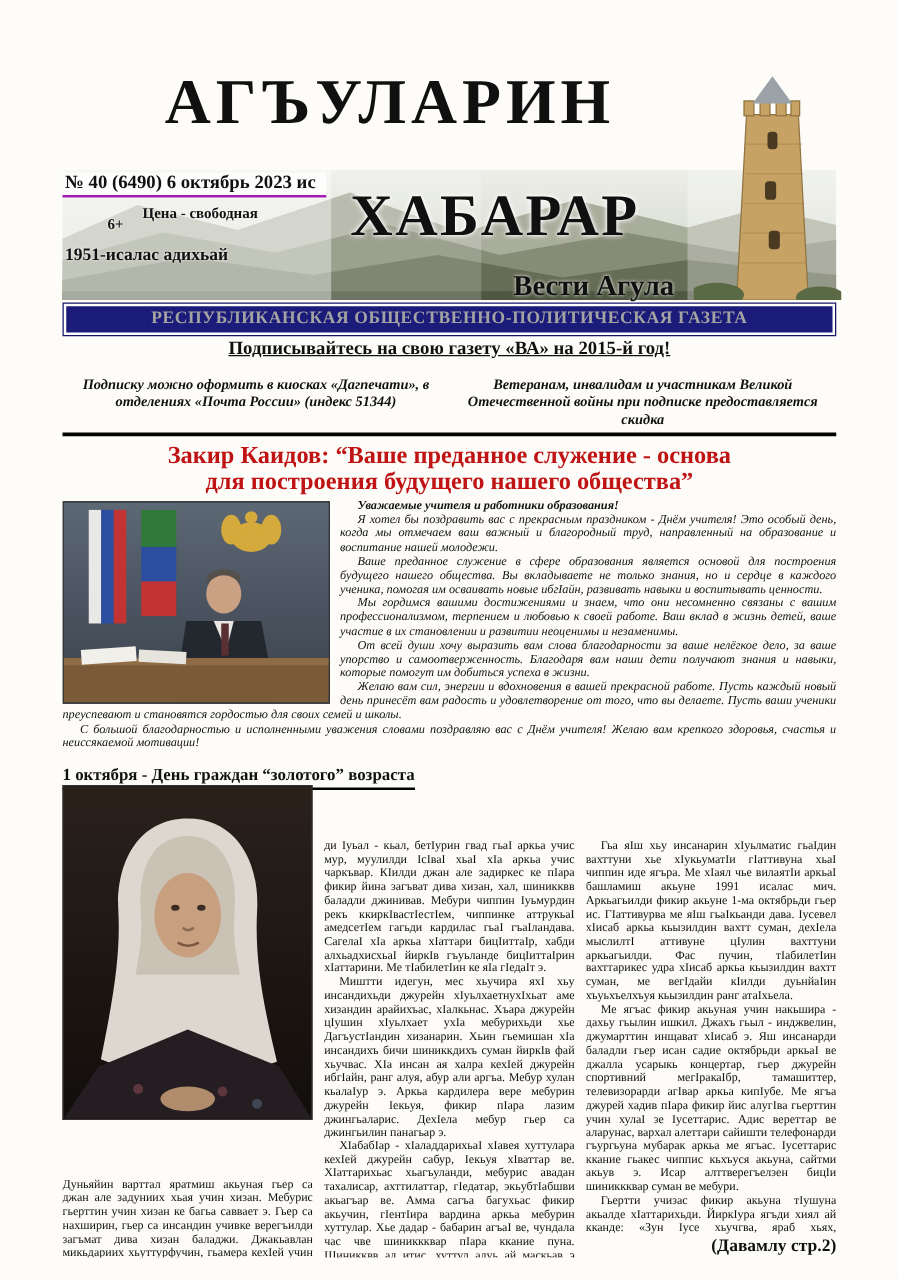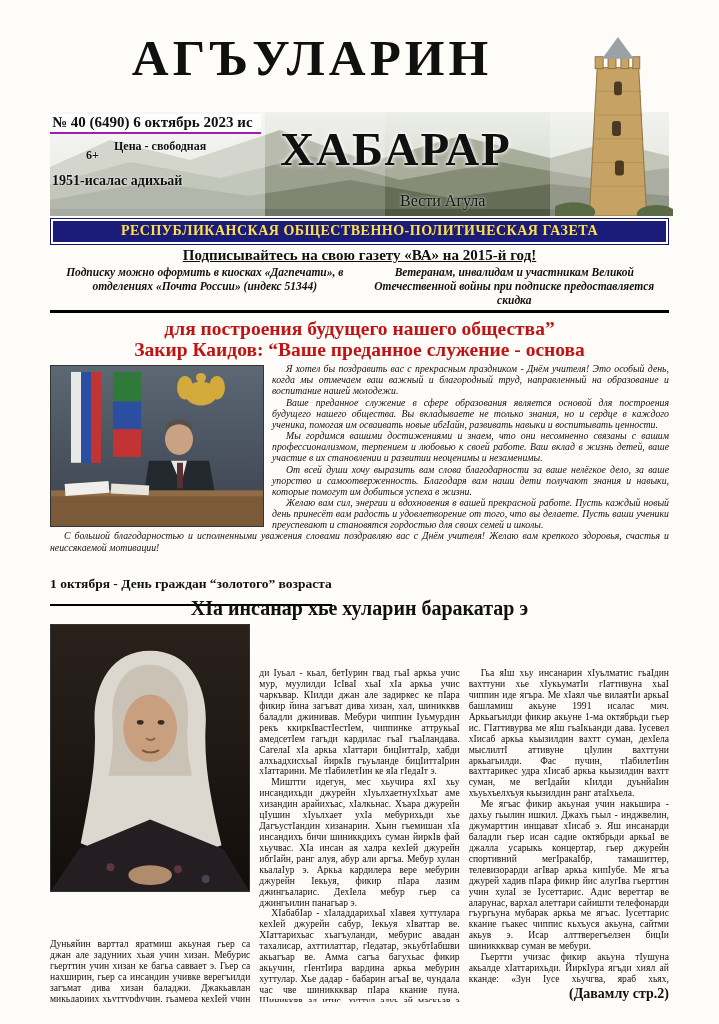--- a/index.html
+++ b/index.html
@@ -1,64 +1,64 @@
 <!DOCTYPE html>
 <html><head>
 <meta charset="utf-8">
 <style>
   * { margin:0; padding:0; box-sizing:border-box; }
   html,body { width:719px; height:1024px; }
   body { background:#ffffff; font-family:"Liberation Serif","DejaVu Serif",serif; color:#101010; }
   .sheet { position:relative; width:719px; height:1024px; background:#fdfcf8; overflow:hidden; }
-  .content { position:absolute; left:50px; top:32px; width:619px; }
+  .content { position:absolute; left:50px; top:56px; width:619px; }
 
   
   .masthead { position:relative; height:186px; }
   .m-title-top { position:absolute; left:36px; top:0; width:452px; text-align:center;
                  font-size:51px; font-weight:bold; letter-spacing:4px; line-height:1.05; white-space:nowrap; }
   .m-photo { position:absolute; left:0; right:0; top:80px; height:104px; z-index:1; }
   .m-photo svg { width:100%; height:100%; display:block; }
   .m-tower { position:absolute; right:-4px; top:2px; width:118px; height:182px; z-index:2; }
   .m-tower svg { width:100%; height:100%; display:block; }
   .m-issue { position:absolute; left:0; top:82px; z-index:3; font-size:15px; font-weight:bold;
              border-bottom:2px solid #a21caf; background:rgba(255,255,255,.8); padding:0 8px 1px 2px; }
   .m-badge { position:absolute; left:36px; top:116px; z-index:3; font-size:12px; font-weight:bold; text-shadow:0 0 2px #fff; }
   .m-price { position:absolute; left:64px; top:107px; z-index:3; font-size:12px; font-weight:bold; text-shadow:0 0 2px #fff; }
   .m-since { position:absolute; left:2px; top:141px; z-index:3; font-size:14px; font-weight:bold; text-shadow:0 0 2px #fff; }
   .m-title-main { position:absolute; left:192px; top:94px; width:308px; z-index:3; text-align:center;
                   font-size:47px; font-weight:bold; line-height:1; letter-spacing:2px;
                   text-shadow:0 0 3px #fff, 0 0 5px #fff; }
-  .m-subtitle { position:absolute; left:350px; top:160px; width:150px; z-index:3; 
-                font-size:16px; font-weight:normal; text-shadow:0 0 3px #fff; }
+  .m-subtitle { position:absolute; left:350px; top:160px; width:150px; z-index:3; text-align:center;
+                font-size:23px; font-weight:bold; text-shadow:0 0 3px #fff; }
 
   
   .banner { border:1px solid #14146a; background:#fff; padding:2px; }
-  .banner-inner { background:#1b1b7a; color:#fde047; text-align:center; font-weight:bold;
+  .banner-inner { background:#1b1b7a; color:#a3a3a3; text-align:center; font-weight:bold;
                   font-size:14px; letter-spacing:.5px; padding:2px 16px 3px; }
 
   
   .subscribe { border-bottom:3px solid #000; padding:2px 0 3px; }
   .sub-title { text-align:center; font-weight:bold; font-size:15px; text-decoration:underline; }
-  .sub-cols { display:flex; margin-top:1px; }
+  .sub-cols { display:flex; margin-top:13px; }
   .sub-col { flex:1; font-weight:bold; font-style:italic; font-size:11.5px; text-align:center;
              line-height:1.22; padding:0 10px; }
 
   
   .a1-headline { color:#c01414; font-weight:bold; font-size:19.5px; line-height:1.08;
                  text-align:center; margin:5px 0 3px; }
   .a1-headline span { display:block; }
   .a1-body { font-style:italic; font-size:9.8px; line-height:1.14; text-align:justify;
              height:210px; overflow:hidden; }
   .a1-photo { float:left; width:214px; height:162px; border:1px solid #333; margin:2px 8px 3px 0;
               background:#39414c; }
   .a1-photo svg { width:100%; height:100%; display:block; }
   .a1-body p { text-indent:14px; }
   .a1-greeting { font-weight:bold; }
   .a1-golden { clear:both; font-weight:bold; font-size:13.5px; margin-top:3px; }
-  .a1-golden span { border-bottom:2px solid #000; padding-bottom:13px; }
+  .a1-golden span { border-bottom:2px solid #000; padding-bottom:3px; }
 
   
   .a2-headline { font-weight:bold; font-size:20px; text-align:center; margin:5px 0 4px; }
   .a2-cols { display:flex; gap:9px; font-size:9.6px; line-height:1.14; text-align:justify; height:378px; }
   .a2-col { flex:1; display:flex; flex-direction:column; min-width:0; }
   .a2-photo { width:100%; height:268px; border:1px solid #333; margin-bottom:3px; background:#1d1713; flex:none; }
   .a2-photo svg { width:100%; height:100%; display:block; }
   .a2-text { flex:1; overflow:hidden;margin-top:44px; }
   .a2-text p { text-indent:12px; }
   .a2-text p.noindent { text-indent:0; }
@@ -133,22 +133,22 @@
 
     <div class="subscribe">
       <div class="sub-title">Подписывайтесь на свою газету «ВА» на 2015-й год!</div>
       <div class="sub-cols">
         <div class="sub-col">Подписку можно оформить в киосках «Дагпечати», в отделениях «Почта России» (индекс 51344)</div>
         <div class="sub-col">Ветеранам, инвалидам и участникам Великой Отечественной войны при подписке предоставляется скидка</div>
       </div>
     </div>
 
     <div class="a1-headline">
+      <span>Закир Каидов: “Ваше преданное служение - основа</span>
       <span>для построения будущего нашего общества”</span>
-      <span>Закир Каидов: “Ваше преданное служение - основа</span>
     </div>
 
     <div class="a1-body">
       <div class="a1-photo">
         <svg viewBox="0 0 212 162" preserveAspectRatio="none">
           <defs>
             <linearGradient id="wall" x1="0" y1="0" x2="0" y2="1">
               <stop offset="0" stop-color="#5d6875"></stop>
                 <stop offset="1" stop-color="#39414c"></stop>
             </linearGradient>
@@ -179,34 +179,34 @@
           <polygon points="98,96 158,96 170,162 88,162" fill="#23272e"></polygon>
           <polygon points="120,96 136,96 130,120" fill="#e9e7e2"></polygon>
           <rect x="126" y="98" width="6" height="26" fill="#5a2f33"></rect>
 
           <rect y="126" width="212" height="36" fill="#7a5a38"></rect>
           <rect y="126" width="212" height="6" fill="#8f6c45"></rect>
           <rect x="14" y="118" width="44" height="12" fill="#f0efe9" transform="rotate(-4 36 124)"></rect>
           <rect x="60" y="120" width="38" height="10" fill="#e6e4dc" transform="rotate(3 79 125)"></rect>
         </svg>
       </div>
+      <p class="a1-greeting">Уважаемые учителя и работники образования!</p>
       <p>Я хотел бы поздравить вас с прекрасным праздником - Днём учителя! Это особый день, когда мы отмечаем ваш важный и благородный труд, направленный на образование и воспитание нашей молодежи.</p>
       <p>Ваше преданное служение в сфере образования является основой для построения будущего нашего общества. Вы вкладываете не только знания, но и сердце в каждого ученика, помогая им осваивать новые ибгІайн, развивать навыки и воспитывать ценности.</p>
       <p>Мы гордимся вашими достижениями и знаем, что они несомненно связаны с вашим профессионализмом, терпением и любовью к своей работе. Ваш вклад в жизнь детей, ваше участие в их становлении и развитии неоценимы и незаменимы.</p>
       <p>От всей души хочу выразить вам слова благодарности за ваше нелёгкое дело, за ваше упорство и самоотверженность. Благодаря вам наши дети получают знания и навыки, которые помогут им добиться успеха в жизни.</p>
       <p>Желаю вам сил, энергии и вдохновения в вашей прекрасной работе. Пусть каждый новый день принесёт вам радость и удовлетворение от того, что вы делаете. Пусть ваши ученики преуспевают и становятся гордостью для своих семей и школы.</p>
       <p>С большой благодарностью и исполненными уважения словами поздравляю вас с Днём учителя! Желаю вам крепкого здоровья, счастья и неиссякаемой мотивации!</p>
 
     </div>
 
     <div class="a1-golden">
       <span>1 октября - День граждан “золотого” возраста</span>
     </div>
 
-    <div class="a2-headline">ХIа инсанар хье хуларин баракатар э</div>
 
     <div class="a2-cols">
       <div class="a2-col">
         <div class="a2-photo">
           <svg viewBox="0 0 200 268" preserveAspectRatio="none">
             <defs>
               <linearGradient id="bgw" x1="0" y1="0" x2="0" y2="1">
                 <stop offset="0" stop-color="#2a211b"></stop>
                   <stop offset="1" stop-color="#120e0b"></stop>
               </linearGradient>

